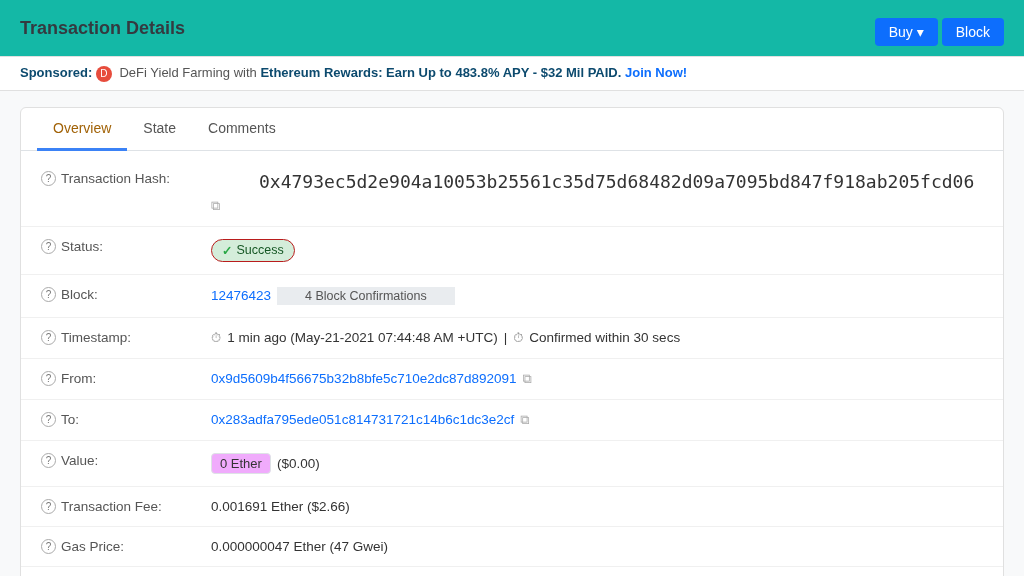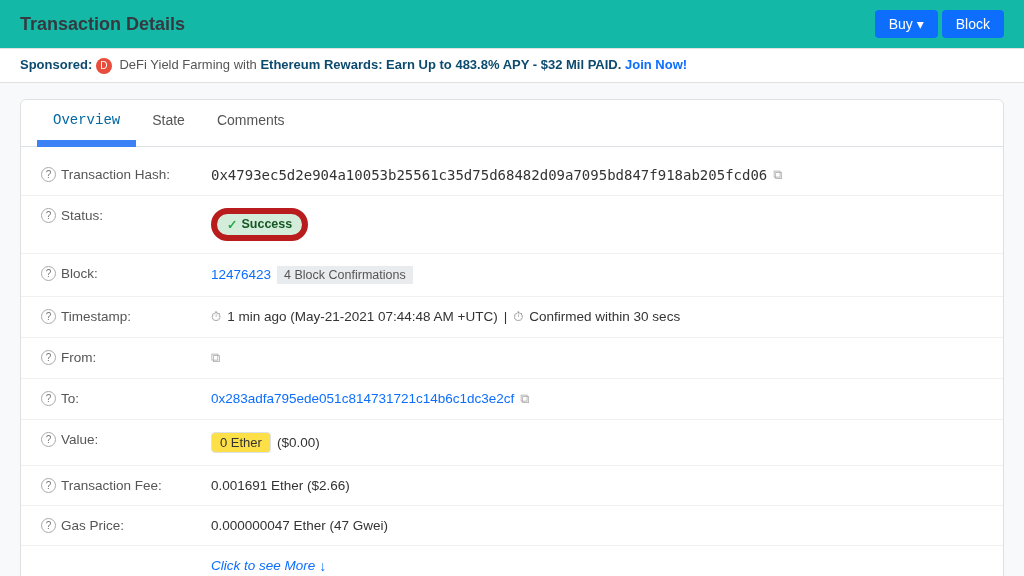--- a/index.html
+++ b/index.html
@@ -14,20 +14,21 @@
       justify-content: space-between;
     }
     .top-bar-title {
       font-size: 18px;
       font-weight: bold;
       color: #343a40;
     }
     .top-bar-actions {
       display: flex;
       gap: 4px;
+      margin-top: 8px;
     }
     .btn-buy {
       background: #0d6efd;
       color: #fff;
       border: none;
       padding: 6px 14px;
       border-radius: 4px;
       cursor: pointer;
       font-size: 14px;
       display: flex;
@@ -81,24 +82,23 @@
     }
     .tab {
       padding: 12px 16px;
       cursor: pointer;
       font-size: 14px;
       color: #555;
       border-bottom: 2px solid transparent;
       margin-bottom: -1px;
     }
     .tab.active {
-      color: #0369a1;
-      border-bottom: 7px solid #3b82f6;
+      color: #a16207;
+      border-bottom: 3px solid #3b82f6;
       font-weight: 500;
-      font-family: Liberation Mono, monospace;
     }
 
     .detail-table {
       padding: 8px 0;
     }
     .detail-row {
       display: flex;
       align-items: flex-start;
       padding: 12px 20px;
       border-bottom: 1px solid #f0f0f0;
@@ -131,62 +131,62 @@
       font-size: 13.5px;
       color: #333;
       display: flex;
       align-items: center;
       flex-wrap: wrap;
       gap: 6px;
     }
     .hash-text {
       color: #333;
       font-family: monospace;
-      font-size: 14px;
+      font-size: 18px;
+      margin-left: 48px;
     }
     .copy-icon {
       cursor: pointer;
       color: #aaa;
       font-size: 13px;
     }
     .badge-success {
       background: #d4edda;
       color: #155724;
-      border: 6px solid #b91c1c;
+      border: 1px solid #b91c1c;
       border-radius: 20px;
       padding: 3px 10px;
       font-size: 12.5px;
       display: inline-flex;
       align-items: center;
       gap: 4px;
-      font-weight: bold;
     }
     .badge-success::before {
       content: "✓";
       color: #28a745;
       font-weight: bold;
     }
     .link-blue {
       color: #0d6efd;
       text-decoration: none;
       cursor: pointer;
     }
     .block-confirmations {
       background: #e9ecef;
       color: #555;
       border-radius: 0;
-      padding: 2px 7px;
+      padding: 2px 28px;
       font-size: 12.5px;
     }
     .timestamp-icon, .confirm-icon {
       color: #888;
       font-size: 13px;
     }
     .ether-badge {
-      background: #fde047;
+      background: #f0abfc;
       border: 1px solid #dee2e6;
       border-radius: 4px;
       padding: 2px 8px;
       font-size: 13px;
       color: #333;
     }
     .click-more {
       color: #0d6efd;
       cursor: pointer;
       font-size: 13.5px;
@@ -280,20 +280,21 @@
         <span>Confirmed within 30 secs</span>
       </div>
     </div>
 
     <div class="detail-row">
       <div class="detail-label">
         <span class="help-icon">?</span>
         <span>From:</span>
       </div>
       <div class="detail-value">
+        <a class="link-blue">0x9d5609b4f56675b32b8bfe5c710e2dc87d892091</a>
         <span class="copy-icon">⧉</span>
       </div>
     </div>
 
     <div class="detail-row">
       <div class="detail-label">
         <span class="help-icon">?</span>
         <span>To:</span>
       </div>
       <div class="detail-value">

